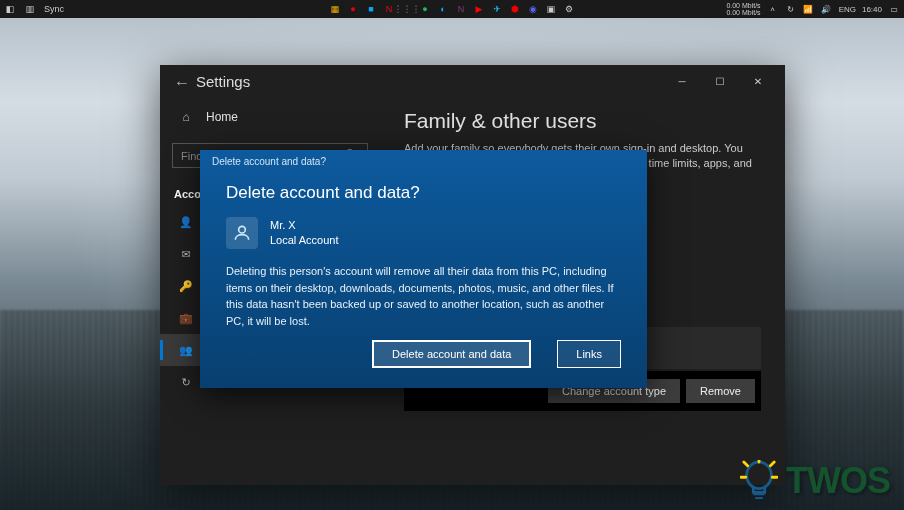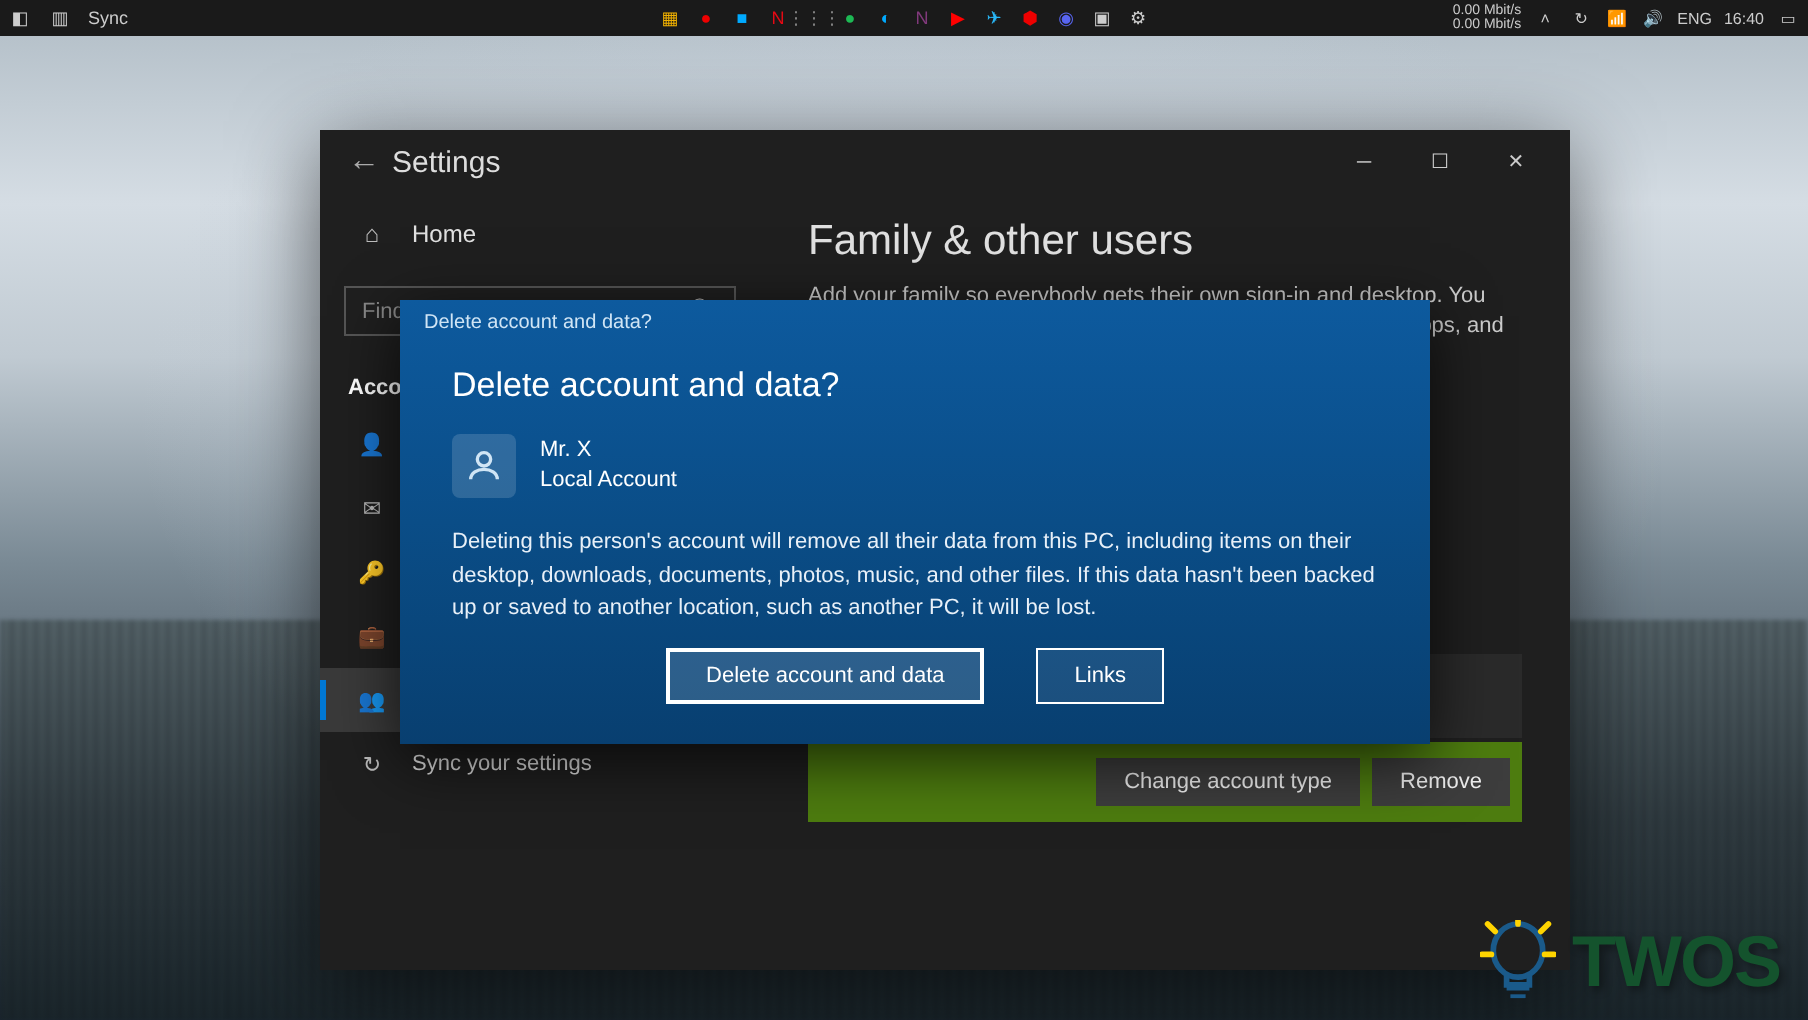--- a/index.html
+++ b/index.html
@@ -35,33 +35,33 @@
 
 .main { flex: 1; padding: 12px 24px; }
 .main-title { font-size: 21px; font-weight: 400; margin-bottom: 8px; }
 .main-desc { font-size: 11px; color: #ccc; line-height: 1.4; max-width: 360px; }
 
 .account-rows { margin-top: 140px; }
 .acct-row { display: flex; align-items: center; gap: 10px; padding: 8px 6px; background: #2a2a2a; margin-bottom: 2px; }
 .acct-avatar { width: 26px; height: 26px; border-radius: 50%; background: #444; display: flex; align-items: center; justify-content: center; color: #aaa; }
 .acct-info { display: flex; flex-direction: column; font-size: 11px; }
 .acct-sub { font-size: 10px; color: #aaa; }
-.acct-actions { display: flex; gap: 6px; justify-content: flex-end; padding: 8px 6px; background: #4d7c0f; }
+.acct-actions { display: flex; gap: 6px; justify-content: flex-end; padding: 8px 6px; background: #000000; }
 .flat-btn { background: #3d3d3d; border: none; color: #eee; font-size: 11px; padding: 6px 14px; }
 
 
-.dialog { position: absolute; top: 150px; left: 200px; width: 515px; background: linear-gradient(to bottom, #0d5a9e 0%, #0a4d87 50%, #083f70 100%); color: #fff; box-shadow: 0 8px 30px rgba(0,0,0,0.7); }
+.dialog { position: absolute; top: 150px; left: 200px; width: 447px; background: linear-gradient(to bottom, #0d5a9e 0%, #0a4d87 50%, #083f70 100%); color: #fff; box-shadow: 0 8px 30px rgba(0,0,0,0.7); }
 .dlg-title { font-size: 10px; padding: 6px 12px; color: #d0e5f5; }
 .dlg-body { padding: 10px 26px 20px; }
 .dlg-heading { font-size: 17px; font-weight: 400; color: #fff; margin-bottom: 14px; }
 .dlg-user { display: flex; align-items: center; gap: 12px; margin-bottom: 14px; }
 .dlg-avatar { width: 32px; height: 32px; border-radius: 4px; background: rgba(255,255,255,0.15); display: flex; align-items: center; justify-content: center; }
 .dlg-uinfo { font-size: 11px; line-height: 1.4; }
 .dlg-text { font-size: 11px; line-height: 1.5; color: #e8f0f8; margin-bottom: 11px; }
-.dlg-actions { display: flex; justify-content: center; gap: 26px; }
+.dlg-actions { display: flex; justify-content: flex-end; gap: 26px; }
 .dlg-btn { border: 1px solid #fff; background: rgba(255,255,255,0.08); color: #fff; font-size: 11px; padding: 6px 18px; }
 .dlg-btn.primary { border: 2px solid #fff; background: rgba(255,255,255,0.15); }
 
 
 .logo { position: absolute; bottom: 8px; right: 14px; display: flex; align-items: center; gap: 8px; }
 .logo-text { font-size: 36px; font-weight: 900; color: #14532d; letter-spacing: -1px; text-shadow: 2px 2px 4px rgba(0,0,0,0.4); }
 .bulb { width: 38px; height: 42px; }
 </style>
 </head>
 <body>

